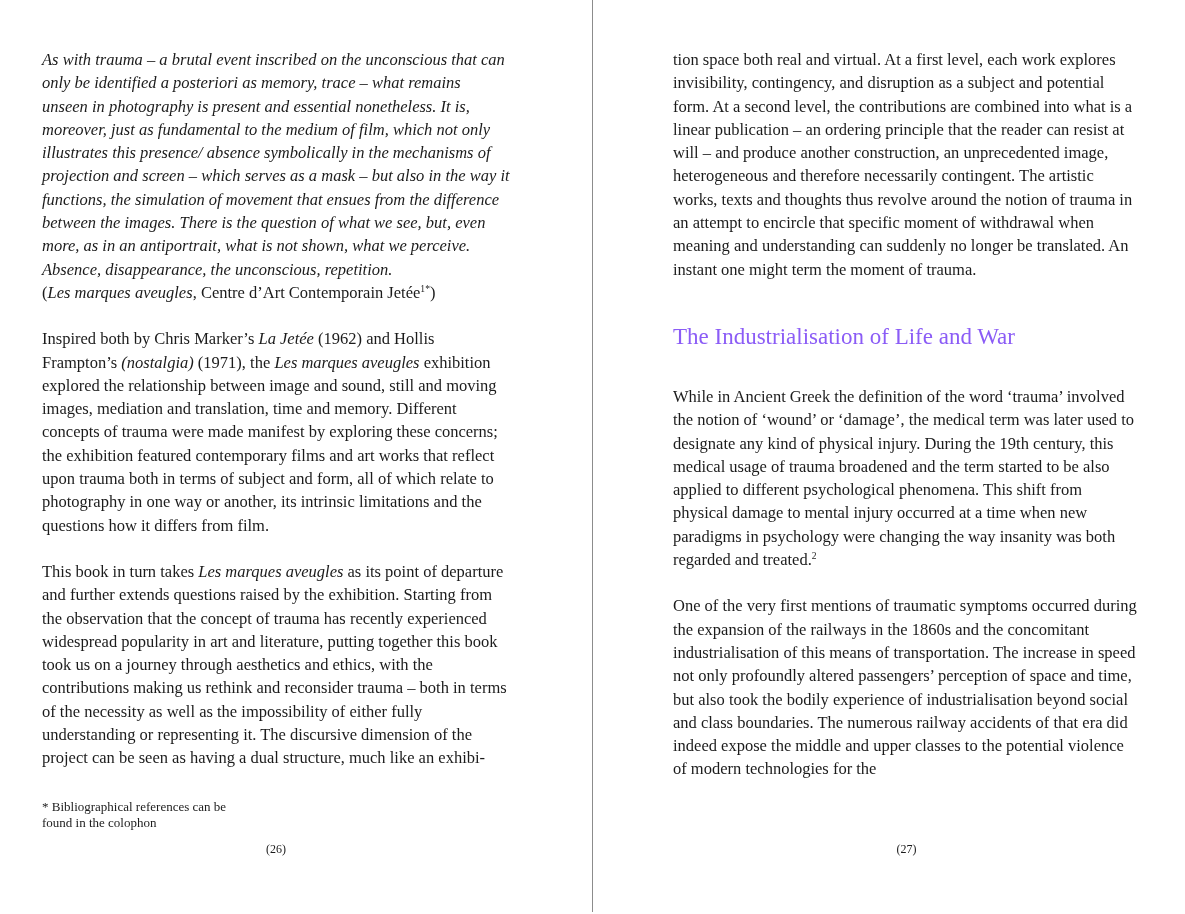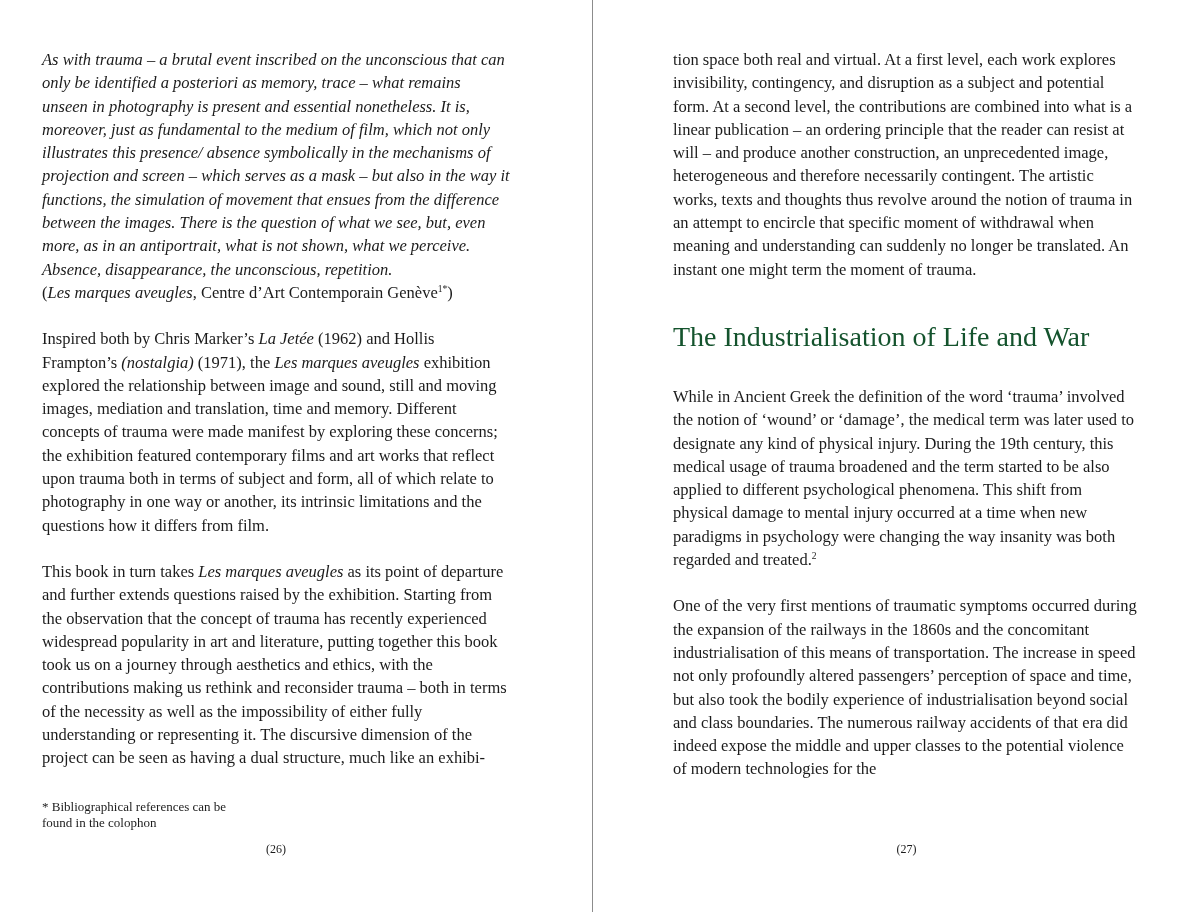--- a/index.html
+++ b/index.html
@@ -35,26 +35,26 @@
   }
   .quote em, .citation em, .body-para em { font-style: italic; }
   .body-para { margin-top: 23px; }
   .body-para.first { margin-top: 0; }
   sup {
     font-size: 0.58em;
     line-height: 0;
     vertical-align: super;
   }
   .section-heading {
-    font-size: 28px;
+    font-size: 23px;
     font-weight: normal;
     line-height: 30px;
     margin-top: 41px;
     margin-bottom: 33px;
-    color: #14532d;
+    color: #8b5cf6;
   }
   .footnote {
     position: absolute;
     left: 42px;
     top: 799px;
     width: 200px;
     font-size: 13px;
     line-height: 16px;
   }
   .pagenum {
@@ -65,21 +65,21 @@
   .page.left  .pagenum { left: 42px;  width: 468px; text-align: center; }
   .page.right .pagenum { left: 80px;  width: 467px; text-align: center; }
 </style>
 </head>
 <body>
 
 <div class="spread">
 
   <div class="page left">
     <div class="quote"><em>As with trauma – a brutal event inscribed on the unconscious that can only be identified a posteriori as memory, trace – what remains unseen in photography is present and essential nonetheless. It is, moreover, just as fundamental to the medium of film, which not only illustrates this presence/ absence symbolically in the mechanisms of projection and screen – which serves as a mask – but also in the way it functions, the simulation of movement that ensues from the difference between the images. There is the question of what we see, but, even more, as in an antiportrait, what is not shown, what we perceive. Absence, disappearance, the unconscious, repetition.</em></div>
-    <div class="citation"><span>(</span><em>Les marques aveugles</em><span>, Centre d’Art Contemporain Genève</span><sup>1*</sup><span>)</span></div>
+    <div class="citation"><span>(</span><em>Les marques aveugles</em><span>, Centre d’Art Contemporain Jetée</span><sup>1*</sup><span>)</span></div>
     <p class="body-para"><span>Inspired both by Chris Marker’s </span><em>La Jetée</em><span> (1962) and Hollis Frampton’s </span><em>(nostalgia)</em><span> (1971), the </span><em>Les marques aveugles</em><span> exhibition explored the relationship between image and sound, still and moving images, mediation and translation, time and memory. Different concepts of trauma were made manifest by exploring these concerns; the exhibition featured contemporary films and art works that reflect upon trauma both in terms of subject and form, all of which relate to photography in one way or another, its intrinsic limitations and the questions how it differs from film.</span></p>
     <p class="body-para"><span>This book in turn takes </span><em>Les marques aveugles</em><span> as its point of departure and further extends questions raised by the exhibition. Starting from the observation that the concept of trauma has recently experienced widespread popularity in art and literature, putting together this book took us on a journey through aesthetics and ethics, with the contributions making us rethink and reconsider trauma – both in terms of the necessity as well as the impossibility of either fully understanding or representing it. The discursive dimension of the project can be seen as having a dual structure, much like an exhibi-</span></p>
     <div class="footnote">* Bibliographical references can be found in the colophon</div>
     <div class="pagenum">(26)</div>
   </div>
 
   <div class="divider"></div>
 
   <div class="page right">
     <p class="body-para first"><span>tion space both real and virtual. At a first level, each work explores invisibility, contingency, and disruption as a subject and potential form. At a second level, the contributions are combined into what is a linear publication – an ordering principle that the reader can resist at will – and produce another construction, an unprecedented image, heterogeneous and therefore necessarily contingent. The artistic works, texts and thoughts thus revolve around the notion of trauma in an attempt to encircle that specific moment of withdrawal when meaning and understanding can suddenly no longer be translated. An instant one might term the moment of trauma.</span></p>

